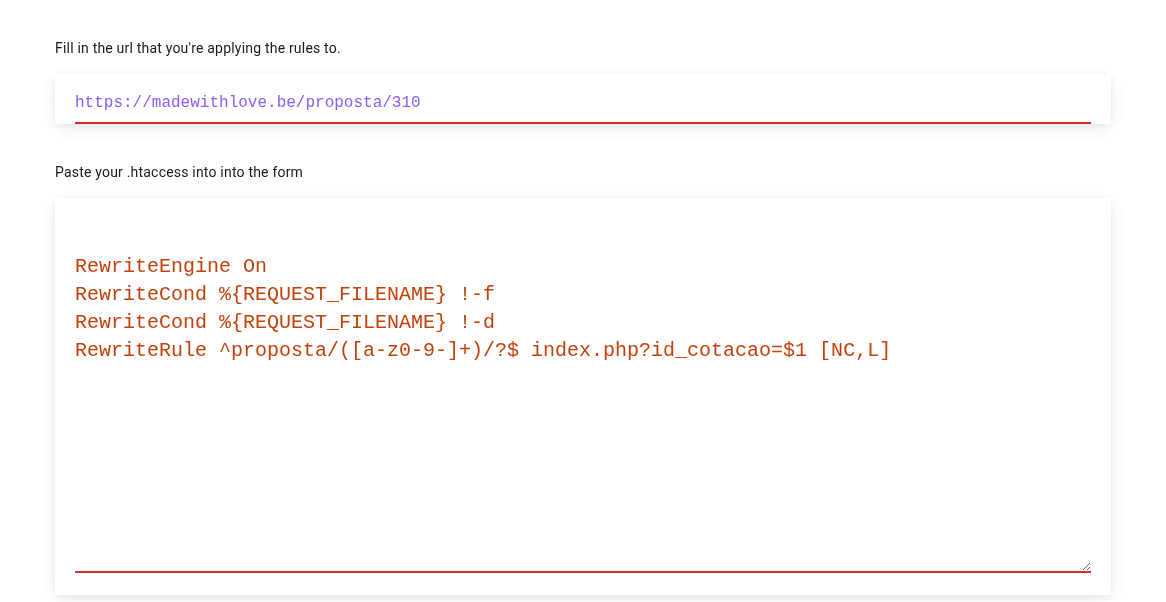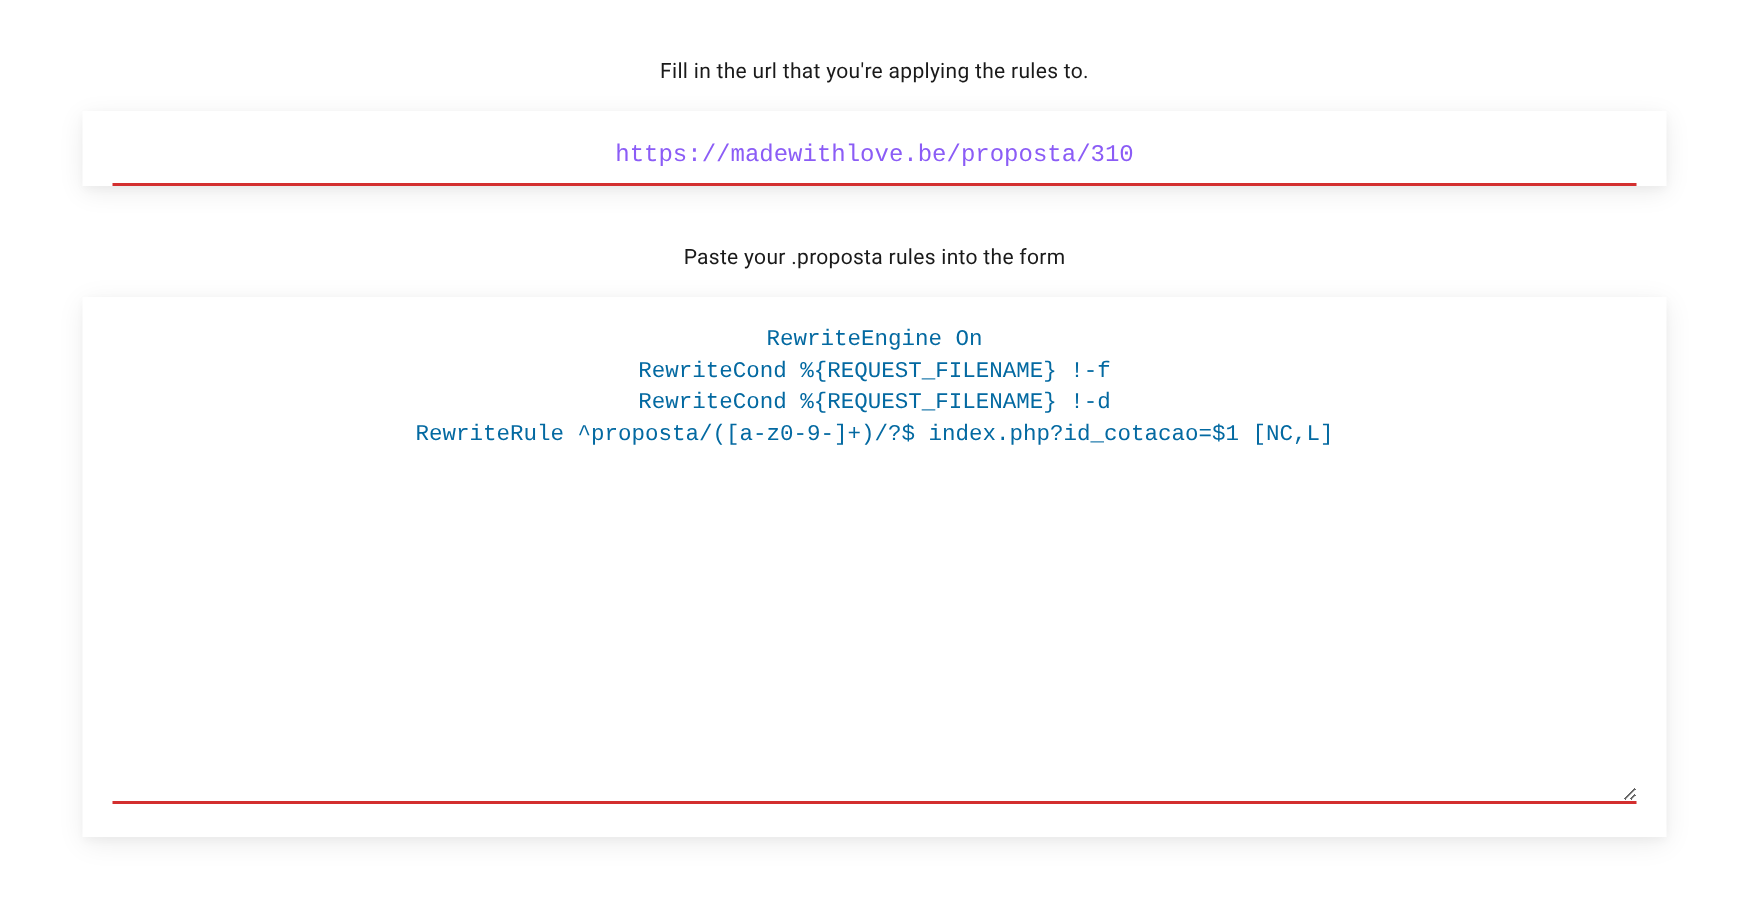--- a/index.html
+++ b/index.html
@@ -1,19 +1,18 @@
 <!DOCTYPE html>
 <html><head>
   <meta charset="utf-8">
   <style>
     * {
       margin: 0;
       padding: 0;
       box-sizing: border-box;
-      text-align: center;
     }
     body {
       font-family: -apple-system, BlinkMacSystemFont, "Segoe UI", Roboto, sans-serif;
       background: #ffffff;
       padding: 40px 55px;
       width: 1166px;
     }
     .label {
       font-size: 14px;
       color: #1a1a1a;
@@ -36,44 +35,45 @@
       color: #8b5cf6;
       padding: 0 0 10px 0;
       outline: none;
       background: transparent;
     }
     .htaccess-textarea {
       width: 100%;
       border: none;
       border-bottom: 2px solid #d32f2f;
       font-family: "Courier New", Consolas, monospace;
-      font-size: 15px;
-      color: #0369a1;
+      font-size: 20px;
+      color: #c2410c;
       padding: 0 0 10px 0;
       outline: none;
       background: transparent;
       resize: both;
       min-height: 320px;
       line-height: 1.4;
       white-space: pre;
       overflow: auto;
+      margin-top: 37px;
     }
     .card-textarea {
       padding-bottom: 18px;
     }
   </style>
 </head>
 <body>
 
 <div>
   <div class="label">Fill in the url that you're applying the rules to.</div>
   <div class="card">
     <input type="text" class="url-input" value="https://madewithlove.be/proposta/310" style="">
   </div>
 
-  <div class="label">Paste your .proposta rules into the form</div>
+  <div class="label">Paste your .htaccess into into the form</div>
   <div class="card card-textarea">
     <textarea class="htaccess-textarea" style="">RewriteEngine On
 RewriteCond %{REQUEST_FILENAME} !-f
 RewriteCond %{REQUEST_FILENAME} !-d
 RewriteRule ^proposta/([a-z0-9-]+)/?$ index.php?id_cotacao=$1 [NC,L]</textarea>
   </div>
 </div>
 
 </body></html>

